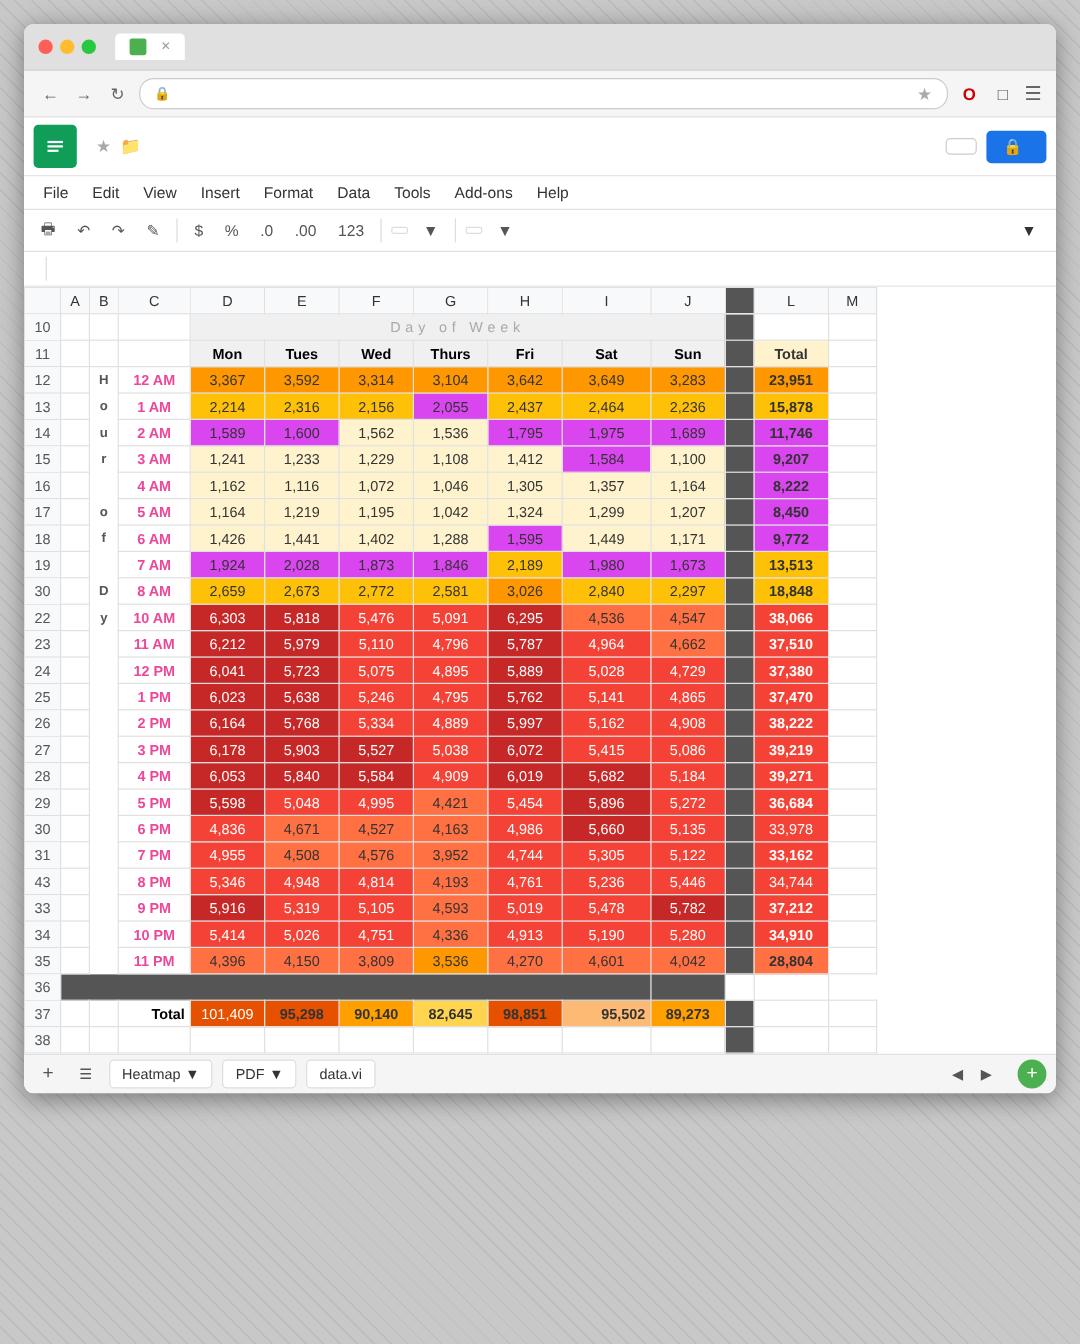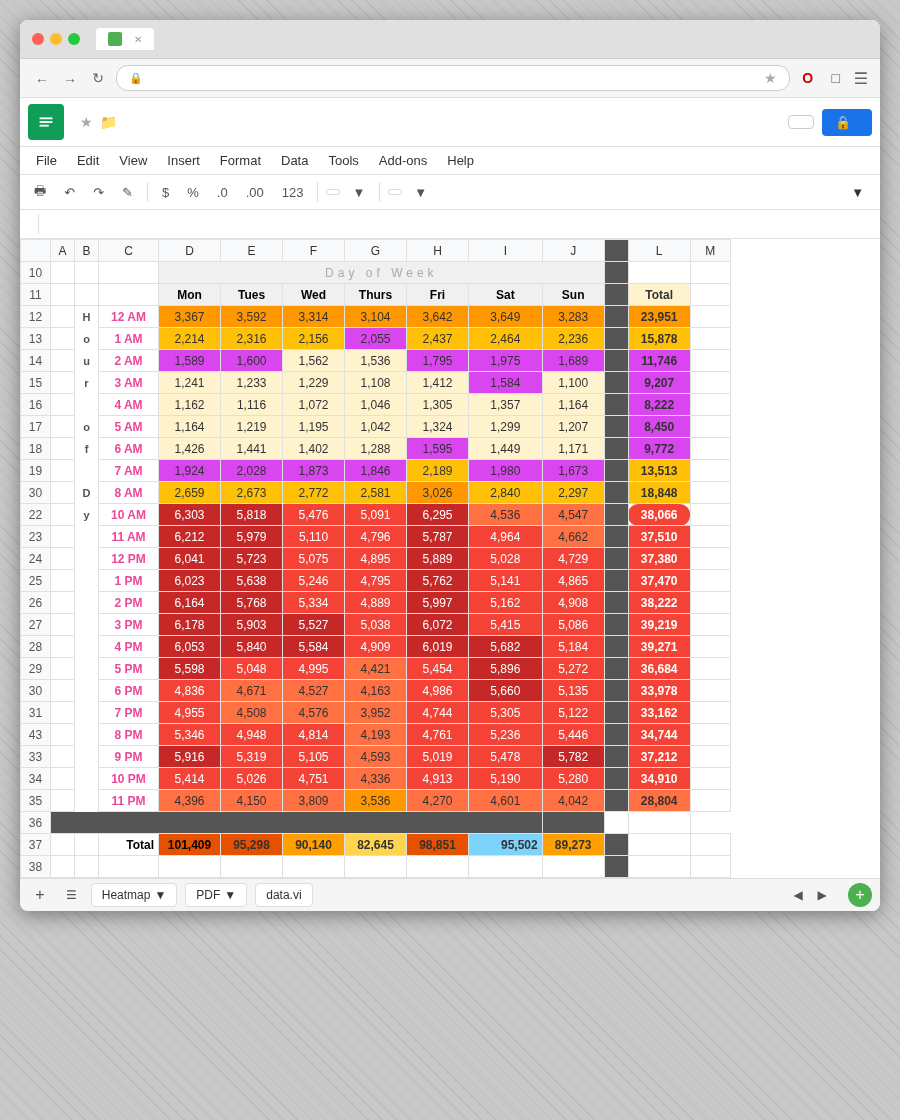--- a/index.html
+++ b/index.html
@@ -594,21 +594,21 @@
             <td style="background: rgb(255, 255, 255); text-align: center; font-size: 11px; font-weight: bold; color: rgb(85, 85, 85); border: none;">y</td>
             <td class="time-label">10 AM</td>
             <td class="heat-6">6,303</td>
             <td class="heat-6">5,818</td>
             <td class="heat-5">5,476</td>
             <td class="heat-5">5,091</td>
             <td class="heat-6">6,295</td>
             <td class="heat-4">4,536</td>
             <td class="heat-4">4,547</td>
             <td class="col-k-dark"></td>
-            <td class="heat-5" style="font-weight: bold; border-radius: 10px;">38,066</td>
+            <td class="heat-5" style="font-weight: bold;">38,066</td>
             <td></td>
           </tr>
           <tr>
             <td class="row-header">23</td>
             <td style="background: rgb(255, 255, 255); border: 1px solid rgb(224, 224, 224);"></td>
             <td style="background: rgb(255, 255, 255); text-align: center; font-size: 11px; font-weight: bold; color: rgb(85, 85, 85); border: none;"></td>
             <td class="time-label">11 AM</td>
             <td class="heat-6">6,212</td>
             <td class="heat-6">5,979</td>
             <td class="heat-5">5,110</td>
@@ -722,21 +722,21 @@
             <td style="background: rgb(255, 255, 255); text-align: center; font-size: 11px; font-weight: bold; color: rgb(85, 85, 85); border: none;"></td>
             <td class="time-label">6 PM</td>
             <td class="heat-5">4,836</td>
             <td class="heat-4">4,671</td>
             <td class="heat-4">4,527</td>
             <td class="heat-4">4,163</td>
             <td class="heat-5">4,986</td>
             <td class="heat-6">5,660</td>
             <td class="heat-5">5,135</td>
             <td class="col-k-dark"></td>
-            <td class="heat-5" style="font-weight: bold; margin-top: 21px;">33,978</td>
+            <td class="heat-5" style="font-weight: normal; margin-top: 21px;">33,978</td>
             <td></td>
           </tr>
           <tr>
             <td class="row-header">31</td>
             <td style="background: rgb(255, 255, 255); border: 1px solid rgb(224, 224, 224);"></td>
             <td style="background: rgb(255, 255, 255); text-align: center; font-size: 11px; font-weight: bold; color: rgb(85, 85, 85); border: none;"></td>
             <td class="time-label">7 PM</td>
             <td class="heat-5">4,955</td>
             <td class="heat-4">4,508</td>
             <td class="heat-4">4,576</td>
@@ -754,21 +754,21 @@
             <td style="background: rgb(255, 255, 255); text-align: center; font-size: 11px; font-weight: bold; color: rgb(85, 85, 85); border: none;"></td>
             <td class="time-label">8 PM</td>
             <td class="heat-5">5,346</td>
             <td class="heat-5">4,948</td>
             <td class="heat-5">4,814</td>
             <td class="heat-4">4,193</td>
             <td class="heat-5">4,761</td>
             <td class="heat-5">5,236</td>
             <td class="heat-5">5,446</td>
             <td class="col-k-dark"></td>
-            <td class="heat-5" style="font-weight: bold;">34,744</td>
+            <td class="heat-5" style="font-weight: normal;">34,744</td>
             <td></td>
           </tr>
           <tr>
             <td class="row-header">33</td>
             <td style="background: rgb(255, 255, 255); border: 1px solid rgb(224, 224, 224);"></td>
             <td style="background: rgb(255, 255, 255); text-align: center; font-size: 11px; font-weight: bold; color: rgb(85, 85, 85); border: none;"></td>
             <td class="time-label">9 PM</td>
             <td class="heat-6">5,916</td>
             <td class="heat-5">5,319</td>
             <td class="heat-5">5,105</td>
@@ -817,26 +817,26 @@
   <td colspan="9" style="background:#555;height:8px;border:none;"></td>
   <td class="col-k-dark"></td>
   <td></td>
   <td></td>
 </tr>
           <tr>
             <td class="row-header">37</td>
 <td></td>
 <td></td>
 <td class="total-row-label" style="text-align:right;padding-right:4px;">Total</td>
-            <td style="background:#e65100;font-weight:bold;color:#000000;">101,409</td>
+            <td style="background:#e65100;font-weight:normal;color:#ffffff;">101,409</td>
             <td style="background:#e65100;font-weight:bold;color:#333;">95,298</td>
             <td style="background:#ffa000;font-weight:bold;color:#333;">90,140</td>
             <td style="background:#ffd54f;font-weight:bold;color:#333;">82,645</td>
             <td style="background:#e65100;font-weight:bold;color:#333;">98,851</td>
-            <td style="background:#7dd3fc;font-weight:bold;color:#333;padding-left:32px;">95,502</td>
+            <td style="background:#fdba74;font-weight:bold;color:#333;padding-left:32px;">95,502</td>
             <td style="background:#ffa000;font-weight:bold;color:#333;">89,273</td>
             <td class="col-k-dark"></td>
 <td></td>
 <td></td>
           </tr>
           <tr>
   <td class="row-header">38</td>
   <td></td>
   <td></td>
   <td></td>

